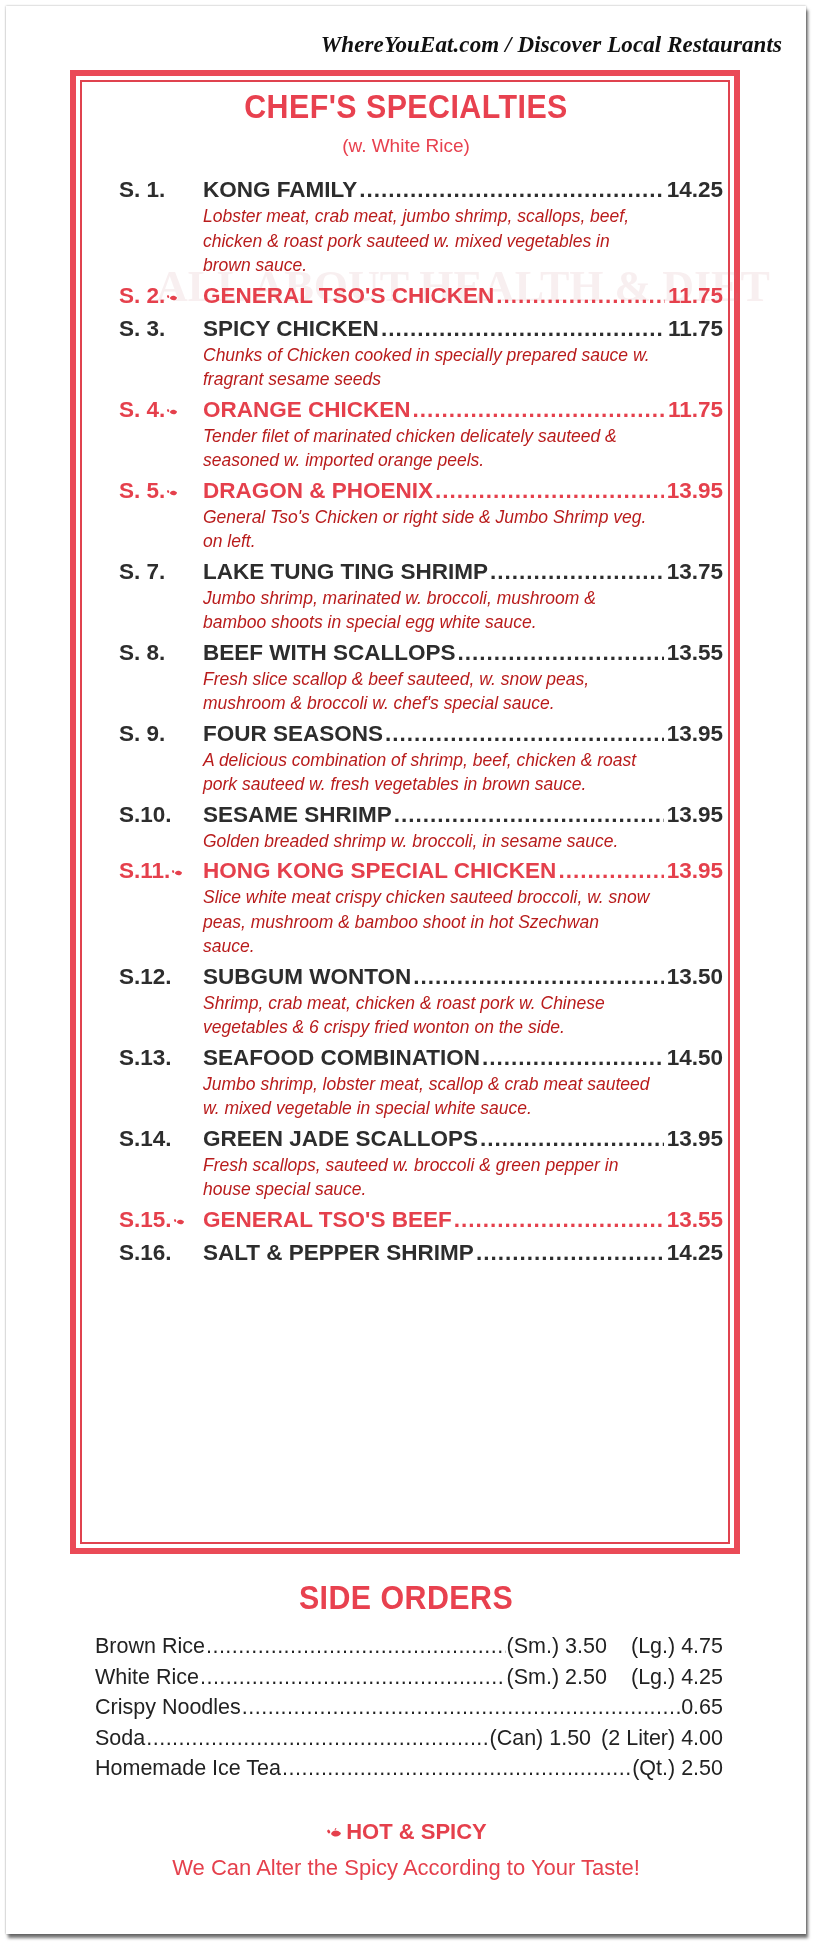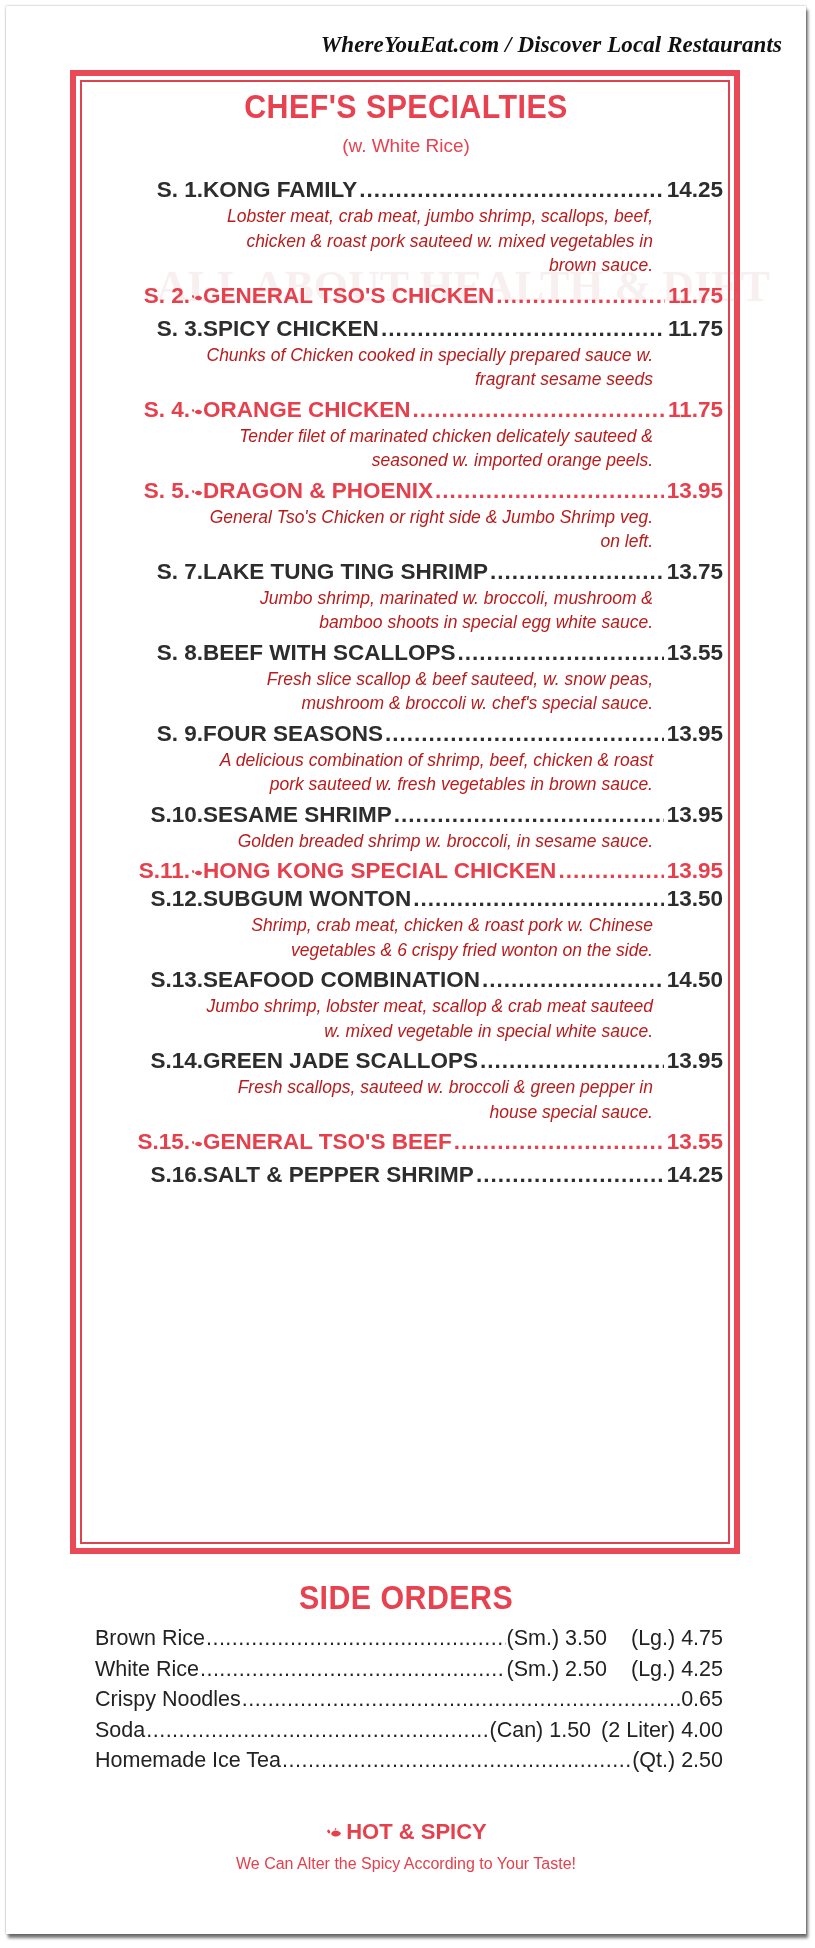--- a/index.html
+++ b/index.html
@@ -73,21 +73,20 @@
       top: 129px;
       text-align: center;
       font-size: 19px;
       color: #e8414f;
     }
     .specialties {
       position: absolute;
       left: 113px;
       top: 170px;
       width: 604px;
-      text-align: right;
     }
     .item {
       margin: 0;
     }
     .item-head {
       display: flex;
       align-items: baseline;
       font-size: 22.5px;
       font-weight: bold;
       color: #2d2d2d;
@@ -151,42 +150,42 @@
     }
     .side-row {
       display: flex;
       align-items: baseline;
       font-size: 21.5px;
       color: #222222;
       line-height: 30.5px;
       height: 30.5px;
       white-space: nowrap;
     }
-    .side-name { flex: 0 0 auto; }
+    .side-name { flex: 0 0 auto; margin-top: 8px; }
     .side-price { flex: 0 0 auto; }
     .side-price .gap { display:inline-block; width: 24px; }
     .side-row .leader { margin: 0 1px 0 1px; letter-spacing: 0.5px; }
     .hot-legend {
       position: absolute;
       left: 0;
       right: 0;
       top: 1813px;
       text-align: center;
       font-size: 22px;
       font-weight: bold;
       color: #e5404c;
     }
     .hot-legend .pepper { width: 16px; height: 11px; margin-right: 4px; top: 0; }
     .hot-note {
       position: absolute;
       left: 0;
       right: 0;
       top: 1849px;
       text-align: center;
-      font-size: 16px;
+      font-size: 22px;
       color: #e5404c;
     }
     .faint-bg {
       position: absolute;
       color: rgba(200,120,130,0.12);
       font-family: "Liberation Serif", serif;
       font-size: 44px;
       font-weight: bold;
       pointer-events: none;
     }
@@ -301,20 +300,21 @@
       <div class="item spicy">
     <div class="item-head">
       <span class="item-num"><span class="num-text">S.11.</span><span class="pepper"><svg width="12" height="8" viewBox="0 0 16 11">
                 <path d="M1 3 C2 1,3 1,4 3 C5 5,3 6,2 5 Z" fill="#e5404c"></path>
                 <path d="M5 6 C6 2,11 1,15 5 C14 9,8 10,5 6 Z" fill="#e5404c"></path>
               </svg></span></span>
       <span class="item-name">HONG KONG SPECIAL CHICKEN</span>
       <span class="leader"></span>
       <span class="item-price">13.95</span>
     </div>
+    <div class="item-desc">Slice white meat crispy chicken sauteed broccoli, w. snow peas, mushroom &amp; bamboo shoot in hot Szechwan sauce.</div>
   </div>
       <div class="item">
     <div class="item-head">
       <span class="item-num"><span class="num-text">S.12.</span></span>
       <span class="item-name">SUBGUM WONTON</span>
       <span class="leader"></span>
       <span class="item-price">13.50</span>
     </div>
     <div class="item-desc">Shrimp, crab meat, chicken &amp; roast pork w. Chinese vegetables &amp; 6 crispy fried wonton on the side.</div>
   </div>

